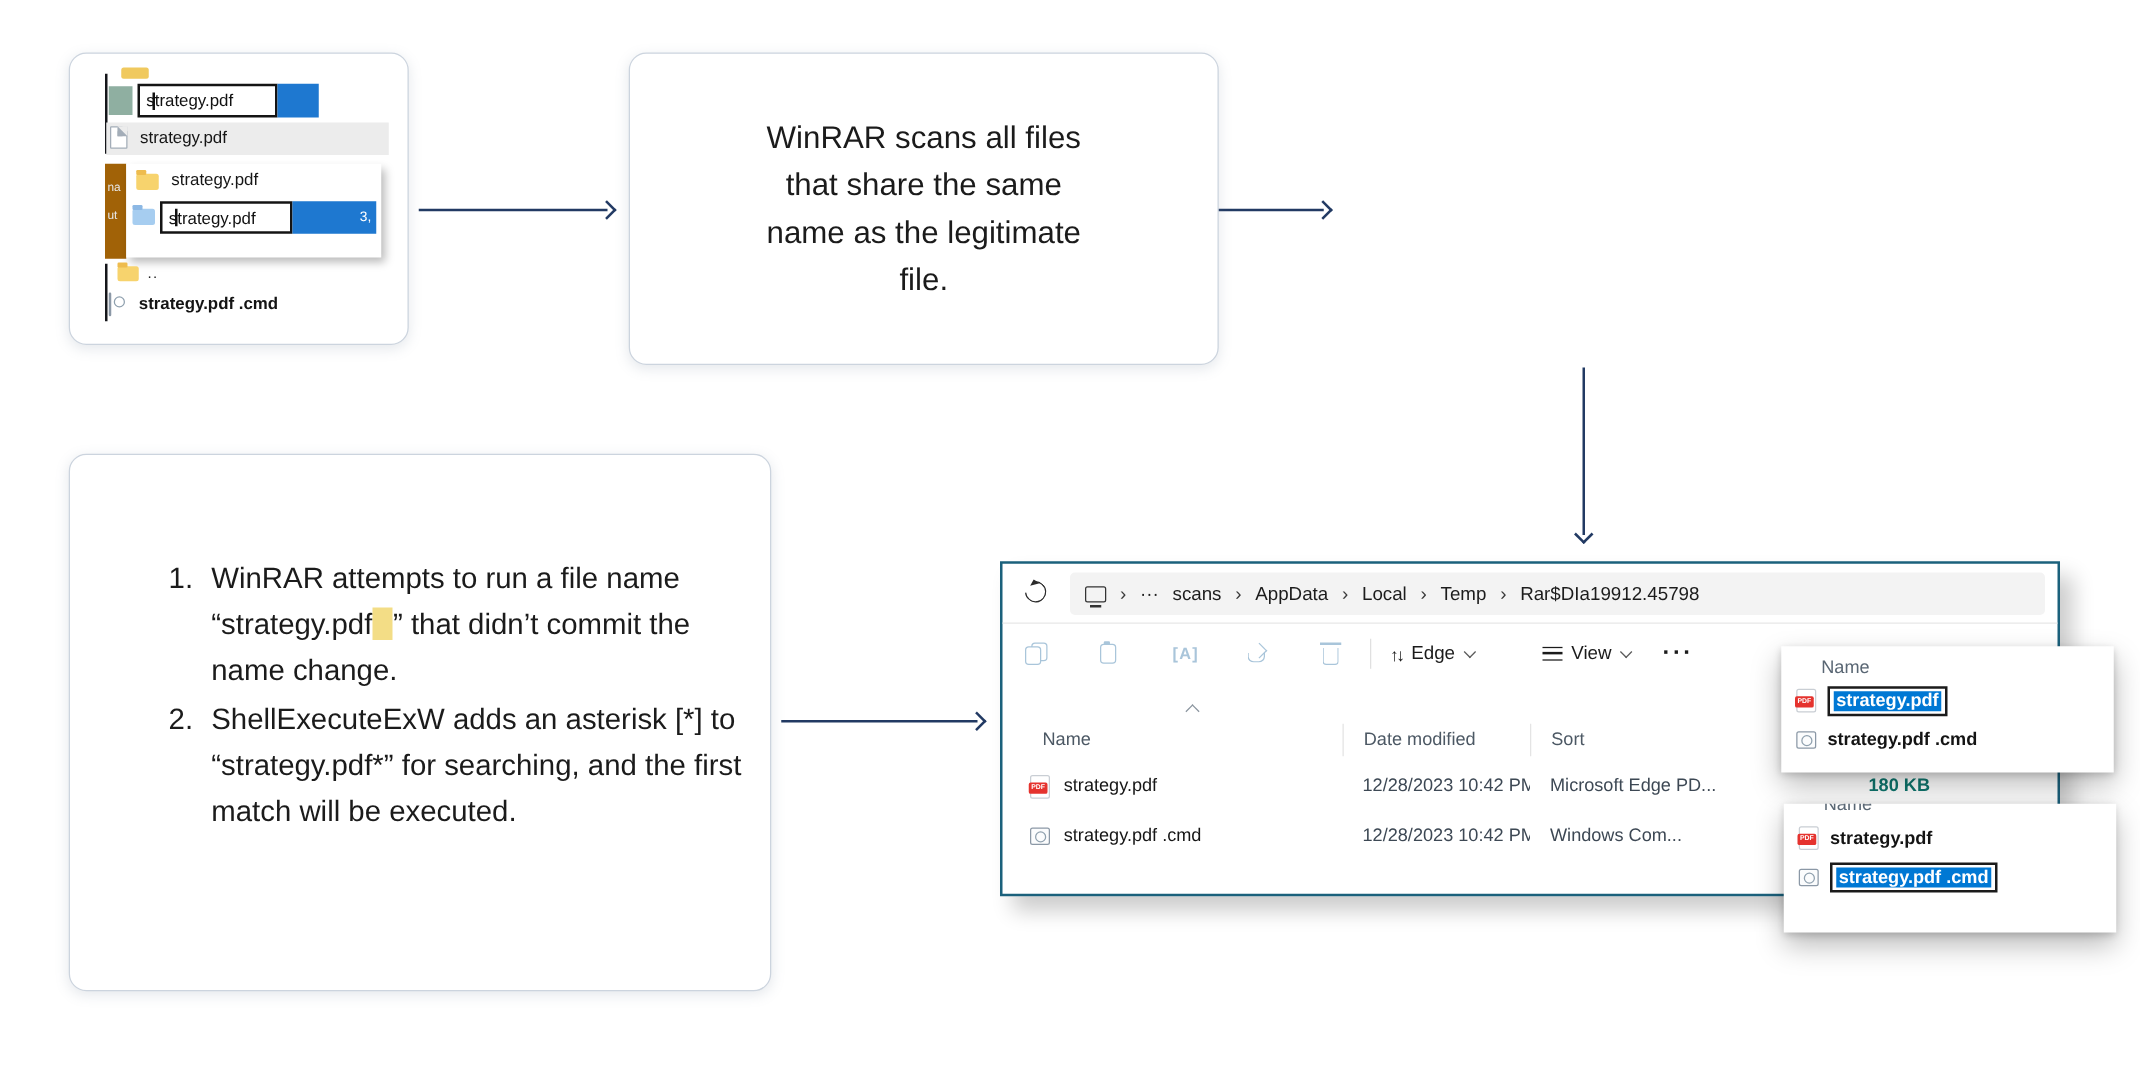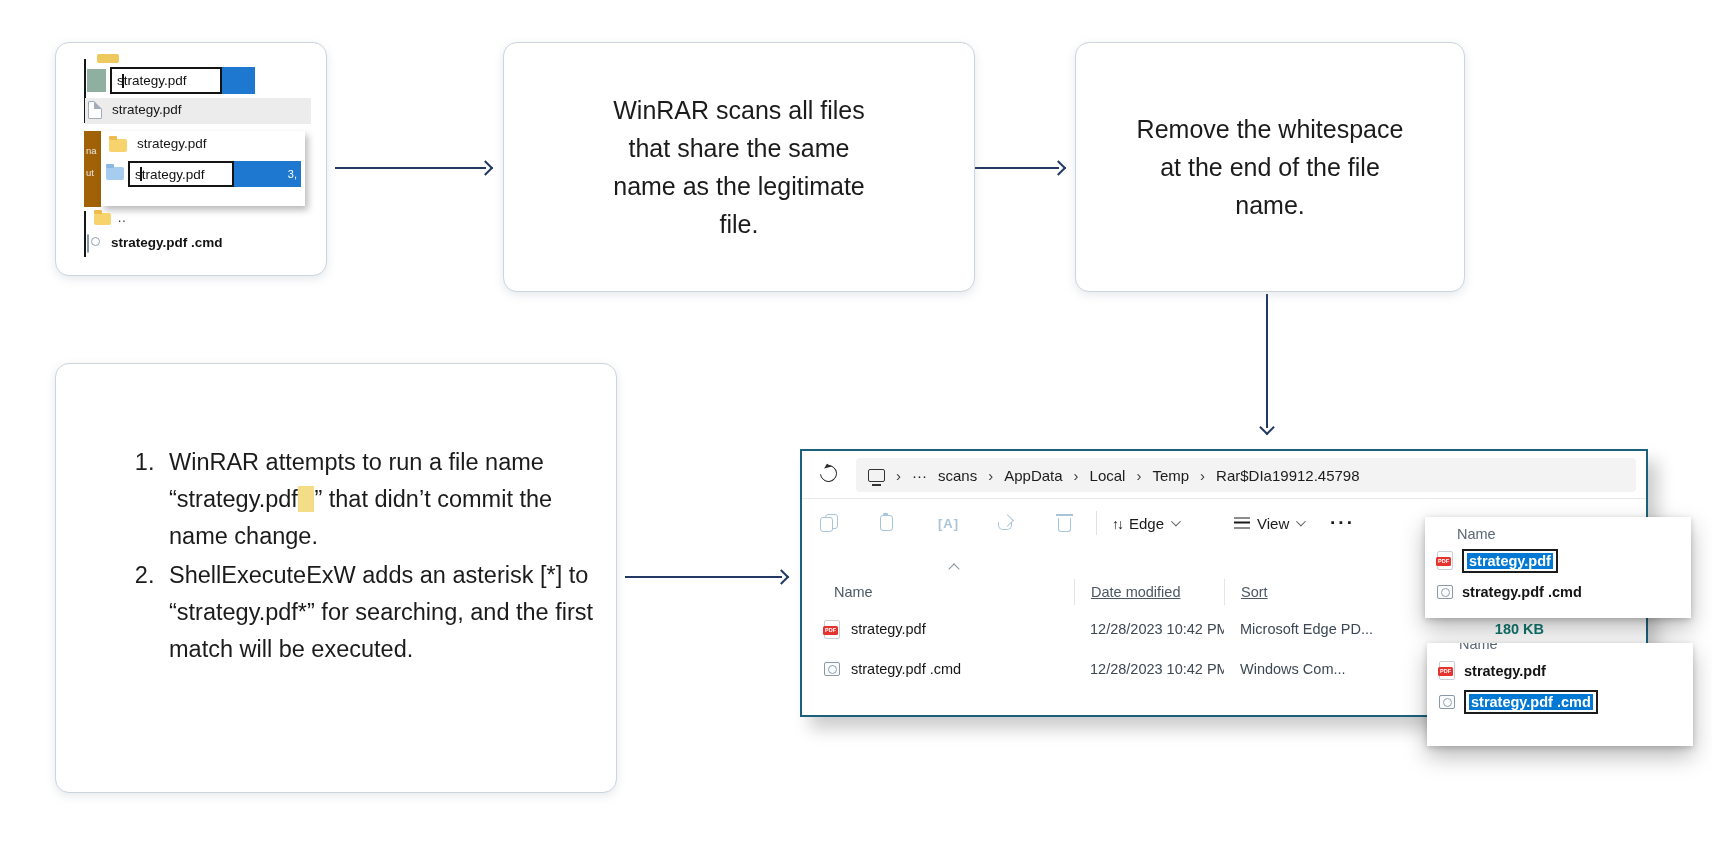--- a/index.html
+++ b/index.html
@@ -129,21 +129,21 @@
   .burger { width:16px; height:12px; border-top:1.8px solid #1b1b1b; position:relative; }
   .burger::before, .burger::after { content:""; position:absolute; left:0; width:16px; height:1.8px; background:#1b1b1b; }
   .burger::before { top:3.6px; } .burger::after { top:9px; }
   .more-dots { position:absolute; left:528px; font-size:19px; font-weight:bold; color:#1b1b1b; letter-spacing:2px; }
 
   .thead { position:absolute; left:16px; top:128px; right:4px; height:26px; display:grid;
            grid-template-columns:256px 150px 200px 120px 1fr; align-items:center;
            color:#4c5864; font-size:14.5px; }
   .thead .hc { padding-left:16px; height:26px; display:flex; align-items:center; }
   .thead .hc:first-child { padding-left:16px; }
-  .thead .hc.bord { border-left:1px solid #e4e4e4;text-decoration:underline; }
+  .thead .hc.bord { border-left:1px solid #e4e4e4; }
   .chev-up { position:absolute; left:148px; top:114px; width:8px; height:8px;
              border-top:1.6px solid #8a949e; border-right:1.6px solid #8a949e; transform:rotate(-45deg); }
   .trow { position:absolute; left:16px; right:4px; height:40px; display:grid;
           grid-template-columns:256px 150px 200px 120px 1fr; align-items:center; font-size:14.5px; }
   .trow.r1 { top:158px; } .trow.r2 { top:198px; }
   .cell-name { display:flex; align-items:center; gap:11px; padding-left:6px; color:#161616; }
   .cell-date, .cell-type { color:#3d4854; padding-left:16px; white-space:nowrap; overflow:hidden; }
   .cell-size { text-align:right; color:#0f766e;font-weight:bold; }
 
   
@@ -213,23 +213,20 @@
       <span class="head"></span>
     </div>
   <div class="arrow arrow-h a4">
       <span class="shaft"></span>
       <span class="head"></span>
     </div>
 
   <div class="panel box2 txtbox">
     <p>WinRAR scans all files that share the same name as the legitimate file.</p>
   </div>
-  <div class="panel box3 txtbox">
-    <p>Remove the whitespace at the end of the file name.</p>
-  </div>
   <div class="panel box4">
     <ol class="steps">
       <li><span>WinRAR attempts to run a file name “strategy.pdf</span><span class="hl">&nbsp;</span><span>” that didn’t commit the name change.</span></li>
       <li>ShellExecuteExW adds an asterisk [*] to “strategy.pdf*” for searching, and the first match will be executed.</li>
     </ol>
   </div>
 
   <div class="explorer">
     <div class="crumb-row">
       <span class="refresh-icon"></span>

